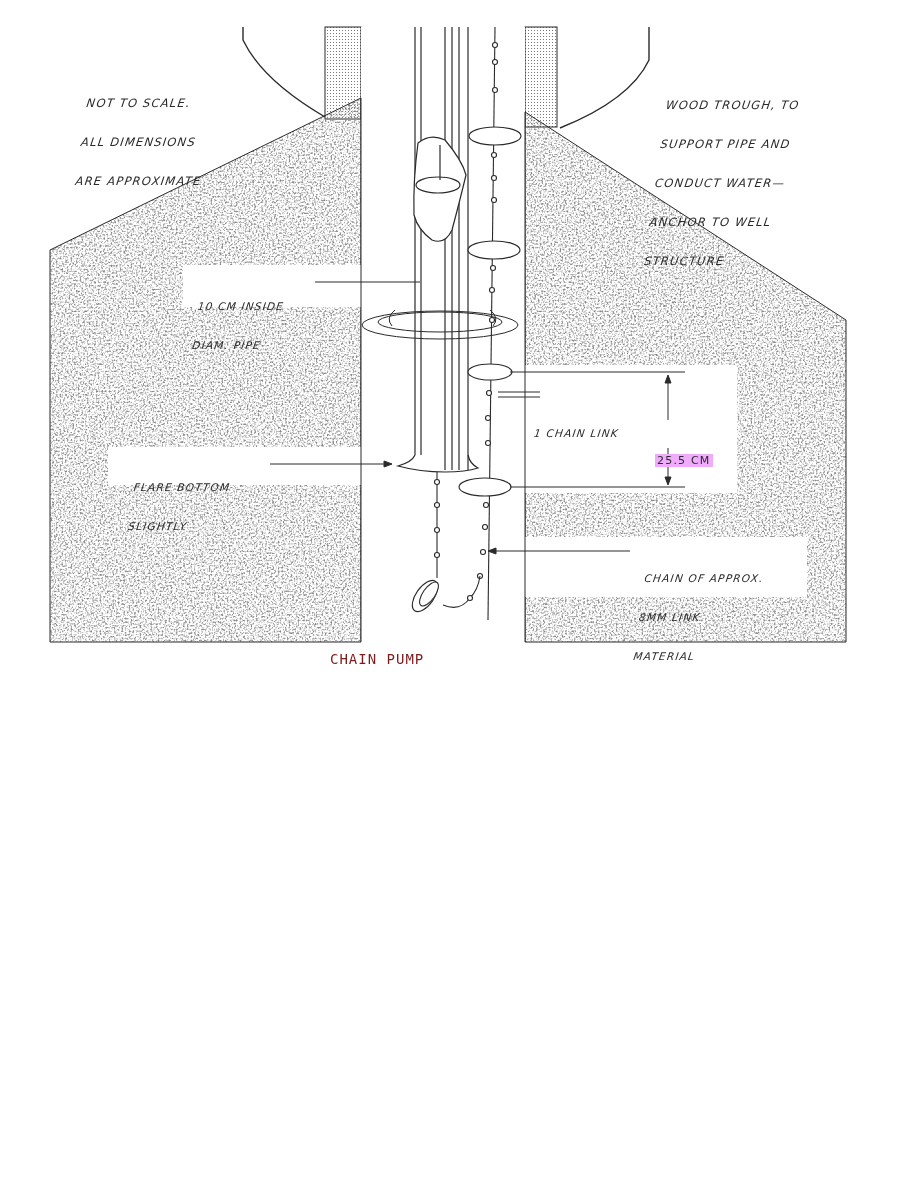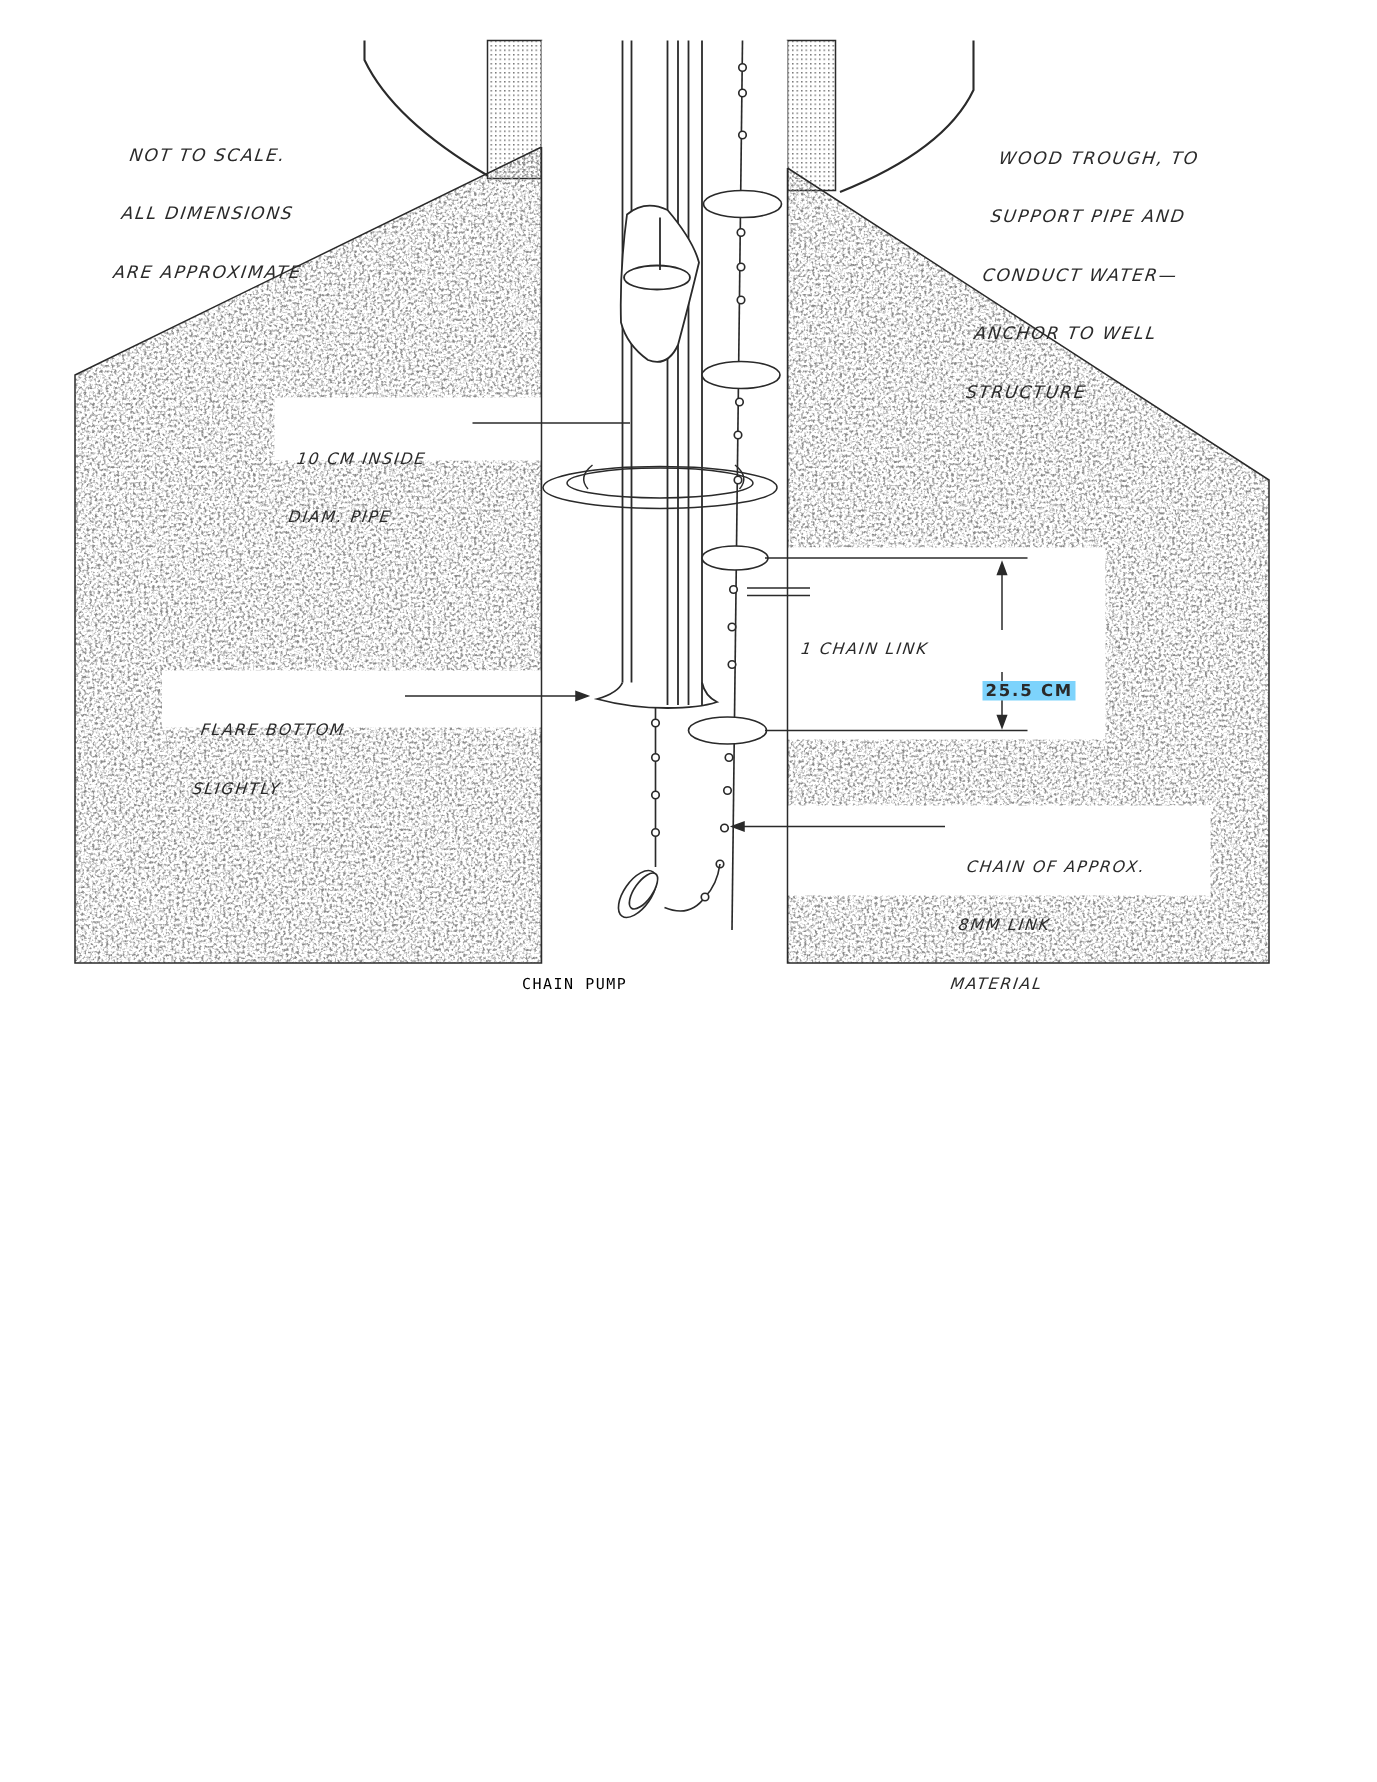--- a/index.html
+++ b/index.html
@@ -28,26 +28,26 @@
       letter-spacing: 1.2px;
       line-height: 13px;
       color: #2a2a2a;
       text-transform: uppercase;
       white-space: pre;
       transform: skewX(-8deg);
     }
     .label span { display: block; }
     .caption {
       position: absolute;
-      left: 348px;
+      left: 330px;
       top: 651px;
       font-family: "DejaVu Sans Mono", monospace;
-      font-size: 10px;
+      font-size: 14px;
       letter-spacing: 1px;
-      color: #000000;
+      color: #7f1d1d;
     }
   </style>
 </head>
 <body>
 
 <svg id="drawing" viewBox="0 0 918 700" xmlns="http://www.w3.org/2000/svg">
   <defs>
     <filter id="speckle" x="0" y="0" width="100%" height="100%">
       <feTurbulence type="fractalNoise" baseFrequency="0.55" numOctaves="2" seed="7" result="n"></feTurbulence>
       <feColorMatrix in="n" type="matrix" values="0 0 0 0 0.25
@@ -189,21 +189,21 @@
 <div class="label" style="left:132px; top:455px; font-size:10.5px;">
   <span>FLARE BOTTOM</span>
   <span>SLIGHTLY</span>
 </div>
 
 <div class="label" style="left:535px; top:401px; font-size:10.5px;">
   <span>1 CHAIN LINK</span>
 </div>
 
 <div class="label" style="left:655px; top:428px; font-size:11px; font-style:normal; transform:none;">
-  <span style="background:#7dd3fc; padding:0 2px;font-weight:bold;">25.5 CM</span>
+  <span style="background:#f0abfc; padding:0 2px;">25.5 CM</span>
 </div>
 
 <div class="label" style="left:640px; top:546px; font-size:10.5px;">
   <span>CHAIN OF APPROX.</span>
   <span>8MM LINK</span>
   <span>MATERIAL</span>
 </div>
 
 <div class="caption">CHAIN PUMP</div>
 

